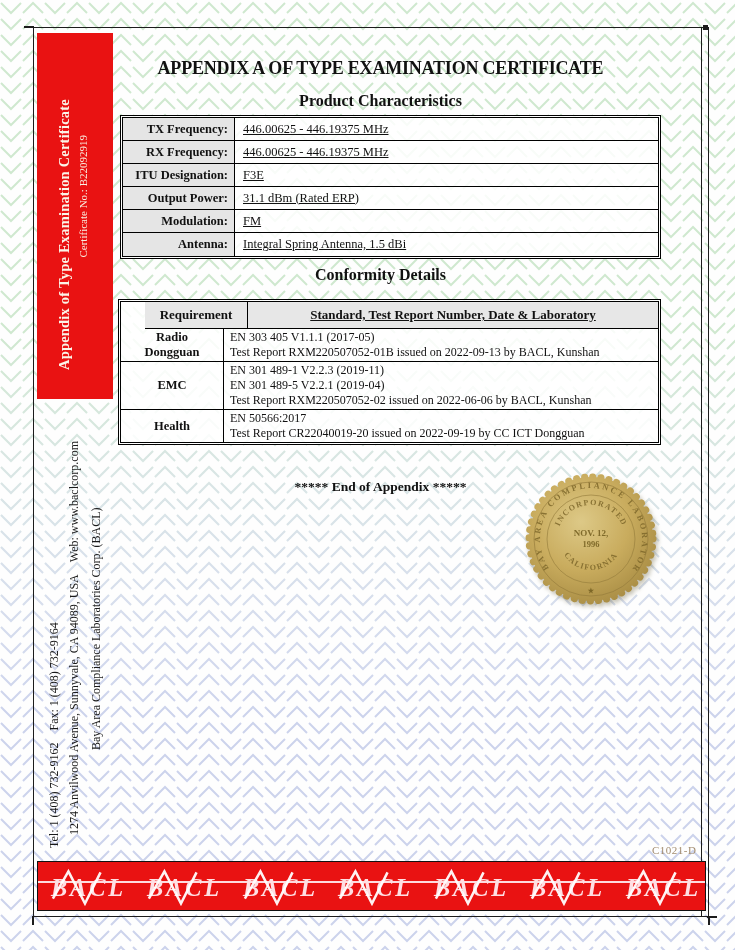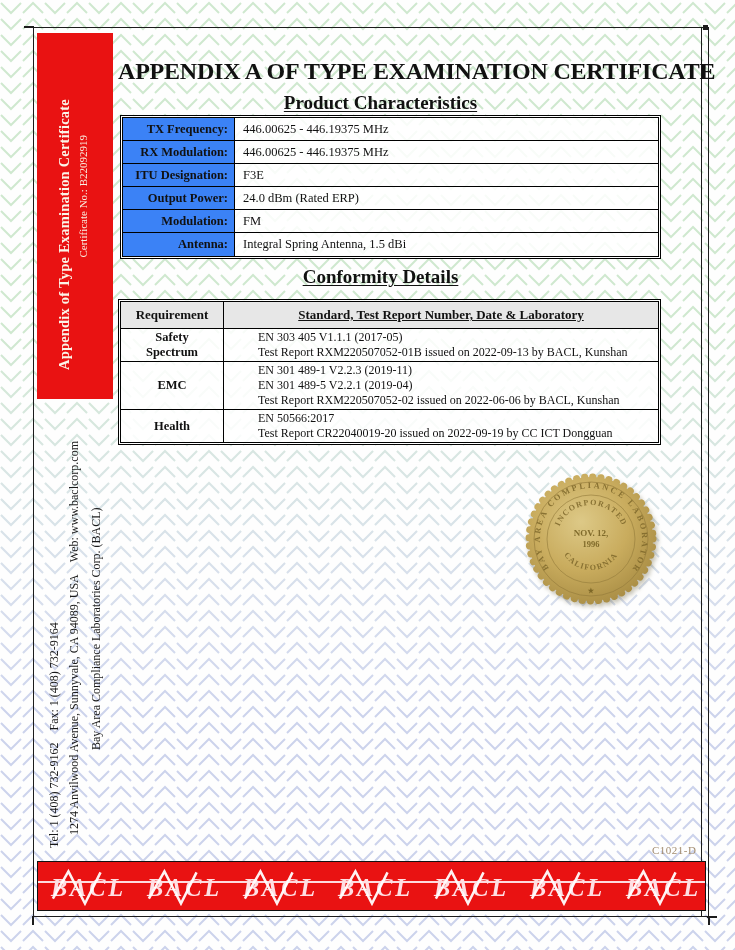--- a/index.html
+++ b/index.html
@@ -34,67 +34,67 @@
     position:absolute; transform-origin:left bottom; transform:rotate(-90deg);
     white-space:nowrap;
   }
   .sidebar-block { left:91px; top:332px; width:235px; height:38px; text-align:right; }
   .sidebar-title { font-size:14.5px; font-weight:600; line-height:22px; color:#fbf4e8; letter-spacing:0.2px; }
   .sidebar-certno { font-size:11px; font-weight:500; line-height:16px; color:#f8f0e2; }
 
   
   .doc-title {
     position:absolute; left:118px; top:58px; width:525px;
-    text-align:center; font-size:24px; font-weight:700; letter-spacing:-0.2px;
+    text-align:center; font-size:18px; font-weight:700; letter-spacing:-0.2px;
     white-space:nowrap;
   }
   .section-heading {
     position:absolute; width:525px; left:118px; text-align:center;
-    font-size:19px; font-weight:700;
-    text-decoration:underline; text-underline-offset:2px;
+    font-size:16px; font-weight:700;
+    text-underline-offset:2px;
   }
   .h-product { top:92px; }
   .h-conformity { top:266px; }
 
   
   .ptable {
     position:absolute; left:120px; top:115px; width:541px;
     border:3px double #000; background:rgba(255,255,255,0.85);
   }
   .prow { display:flex; height:23px; border-bottom:1px solid #000; }
   .prow:last-child { border-bottom:none; }
   .pcell-label {
-    width:112px; flex:0 0 112px; background:#3b82f6; border-right:1px solid #000;
+    width:112px; flex:0 0 112px; background:#e5e5e5; border-right:1px solid #000;
     display:flex; align-items:center; justify-content:flex-end;
     padding-right:6px; font-weight:700; font-size:12.5px;
   }
-  .pcell-value { flex:1; display:flex; align-items:center; padding-left:8px; font-size:12.5px; }
+  .pcell-value { flex:1; display:flex; align-items:center; padding-left:8px; font-size:12.5px;text-decoration:underline; }
 
   
   .ctable {
     position:absolute; left:118px; top:299px; width:543px;
     border:3px double #000; background:rgba(255,255,255,0.85);
   }
-  .chead { display:flex; height:27px; border-bottom:1px solid #000; background:#e7e7e7; }
+  .chead { display:flex; height:27px; border-bottom:1px solid #000; background:#e7e7e7;margin-left:24px; }
   .chead-req {
     width:103px; flex:0 0 103px; border-right:1px solid #000;
     display:flex; align-items:center; justify-content:center;
     font-weight:700; font-size:13px;
   }
   .chead-std { flex:1; display:flex; align-items:center; justify-content:center; font-weight:700; font-size:13px;text-decoration:underline; }
   .crow { display:flex; border-bottom:1px solid #000; }
   .crow:last-child { border-bottom:none; }
   .ccell-req {
     width:103px; flex:0 0 103px; border-right:1px solid #000;
     display:flex; align-items:center; justify-content:center; text-align:center;
     font-weight:700; font-size:12.5px; line-height:15px; padding:0 16px;
   }
   .ccell-std {
     flex:1; font-size:12px; line-height:15px; padding:1px 4px 1px 6px;
-    white-space:pre-line; display:flex; align-items:center;margin-left:28px;
+    white-space:pre-line; display:flex; align-items:center;
   }
 
   .end-note {
     position:absolute; left:118px; top:479px; width:525px; text-align:center;
     font-size:13.5px; font-weight:600;
   }
 
   
   .seal { position:absolute; left:519px; top:470px; width:144px; height:140px;
           filter:drop-shadow(2px 3px 2px rgba(90,80,40,0.35)); }
@@ -182,32 +182,32 @@
   <div class="section-heading h-product">Product Characteristics</div>
 
   <div class="ptable">
 
       <div class="prow">
         <div class="pcell-label">TX Frequency:</div>
         <div class="pcell-value">446.00625 - 446.19375 MHz</div>
       </div>
 
       <div class="prow">
-        <div class="pcell-label">RX Modulation:</div>
+        <div class="pcell-label">RX Frequency:</div>
         <div class="pcell-value">446.00625 - 446.19375 MHz</div>
       </div>
 
       <div class="prow">
         <div class="pcell-label">ITU Designation:</div>
         <div class="pcell-value">F3E</div>
       </div>
 
       <div class="prow">
         <div class="pcell-label">Output Power:</div>
-        <div class="pcell-value">24.0 dBm (Rated ERP)</div>
+        <div class="pcell-value">31.1 dBm (Rated ERP)</div>
       </div>
 
       <div class="prow">
         <div class="pcell-label">Modulation:</div>
         <div class="pcell-value">FM</div>
       </div>
 
       <div class="prow">
         <div class="pcell-label">Antenna:</div>
         <div class="pcell-value">Integral Spring Antenna, 1.5 dBi</div>
@@ -217,41 +217,42 @@
   <div class="section-heading h-conformity">Conformity Details</div>
 
   <div class="ctable">
     <div class="chead">
       <div class="chead-req">Requirement</div>
       <div class="chead-std">Standard, Test Report Number, Date &amp; Laboratory</div>
     </div>
     <div>
 
         <div class="crow">
-          <div class="ccell-req">Safety Spectrum</div>
+          <div class="ccell-req">Radio Dongguan</div>
           <div class="ccell-std">EN 303 405 V1.1.1 (2017-05)
 Test Report RXM220507052-01B issued on 2022-09-13 by BACL, Kunshan</div>
         </div>
 
         <div class="crow">
           <div class="ccell-req">EMC</div>
           <div class="ccell-std">EN 301 489-1 V2.2.3 (2019-11)
 EN 301 489-5 V2.2.1 (2019-04)
 Test Report RXM220507052-02 issued on 2022-06-06 by BACL, Kunshan</div>
         </div>
 
 
         <div class="crow">
           <div class="ccell-req">Health</div>
           <div class="ccell-std">EN 50566:2017
 Test Report CR22040019-20 issued on 2022-09-19 by CC ICT Dongguan</div>
         </div>
       </div>
   </div>
 
+  <div class="end-note">***** End of Appendix *****</div>
 
   <svg class="seal" viewBox="0 0 144 140">
     <defs>
       <radialGradient id="sg" cx="42%" cy="36%" r="70%">
         <stop offset="0%" stop-color="#ddc987"></stop>
         <stop offset="55%" stop-color="#c9ac5e"></stop>
         <stop offset="100%" stop-color="#a98d44"></stop>
       </radialGradient>
       <path id="ringPath" d="M30.2 98.3 A51 51 0 1 1 113.8 98.3" fill="none"></path>
       <path id="arcTop" d="M38 69 A34 34 0 0 1 106 69" fill="none"></path>

